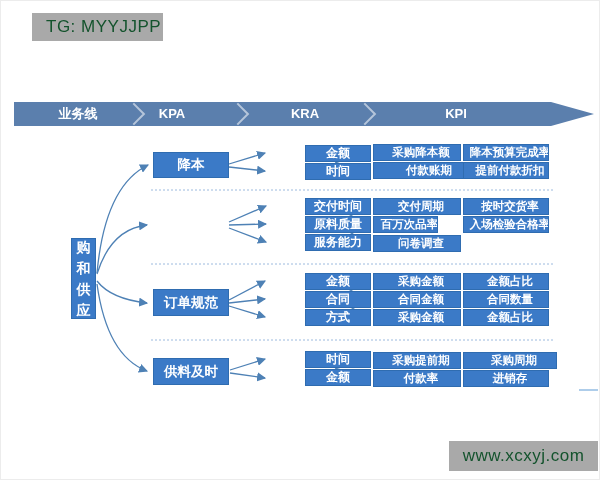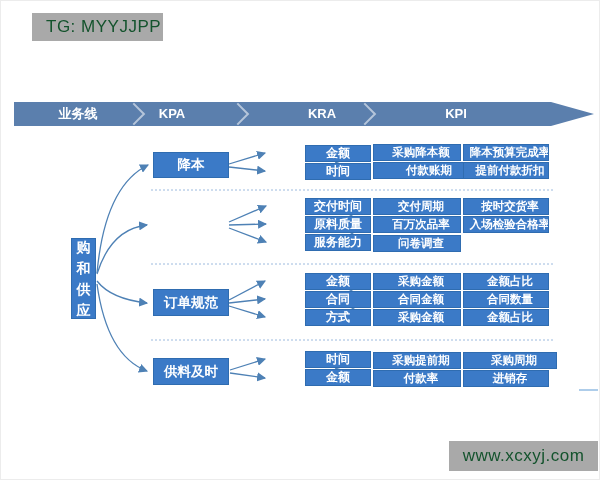--- a/index.html
+++ b/index.html
@@ -51,21 +51,21 @@
 <body>
 
 <div id="canvas">
 
   <div class="wm" id="wm-top">TG: MYYJJPP</div>
   <div class="wm" id="wm-bottom">www.xcxyj.com</div>
 
   <div id="banner">
     <span class="banner-label" style="left:64px;">业务线</span>
     <span class="banner-label" style="left:158px;">KPA</span>
-    <span class="banner-label" style="left:291px;margin-left:17px;">KRA</span>
+    <span class="banner-label" style="left:291px;">KRA</span>
     <span class="banner-label" style="left:442px;">KPI</span>
     <span class="chev" style="left:112px;"></span>
     <span class="chev" style="left:216px;"></span>
     <span class="chev" style="left:343px;"></span>
   </div>
 
   <svg id="connectors" width="600" height="480" viewBox="0 0 600 480">
     <defs>
       <marker id="ah" viewBox="0 0 8 8" refX="7" refY="4" markerWidth="7" markerHeight="7" orient="auto">
         <path d="M0,0 L8,4 L0,8 z" fill="#4e81b5"></path>
@@ -116,21 +116,21 @@
   <div class="box kpi" style="left:372px; top:143px; width:88px; height:17px;">采购降本额</div>
   <div class="box kpi" style="left:462px; top:143px; width:86px; height:17px;">降本预算完成率</div>
   <div class="box kpi" style="left:372px; top:161px; width:104px; height:17px;">付款账期</div>
   <div class="box kpi" style="left:462px; top:161px; width:86px; height:17px;">提前付款折扣</div>
 
   <div class="box kra" style="left:268px; top:197px; width:66px; height:17px;">交付时间</div>
   <div class="box kra" style="left:268px; top:215px; width:66px; height:17px;">原料质量</div>
   <div class="box kra" style="left:268px; top:233px; width:66px; height:17px;">服务能力</div>
   <div class="box kpi" style="left:372px; top:197px; width:88px; height:17px;">交付周期</div>
   <div class="box kpi" style="left:462px; top:197px; width:86px; height:17px;">按时交货率</div>
-  <div class="box kpi" style="left:372px; top:215px; width:88px; height:17px;">百万次品率</div>
+  <div class="box kpi" style="left:372px; top:215px; width:65px; height:17px;">百万次品率</div>
   <div class="box kpi" style="left:462px; top:215px; width:86px; height:17px;">入场检验合格率</div>
   <div class="box kpi" style="left:372px; top:234px; width:88px; height:17px;">问卷调查</div>
 
   <div class="box kpa" style="left:152px; top:288px; width:76px; height:27px;">订单规范</div>
   <div class="box kra" style="left:268px; top:272px; width:66px; height:17px;">金额</div>
   <div class="box kra" style="left:268px; top:290px; width:66px; height:17px;">合同</div>
   <div class="box kra" style="left:268px; top:308px; width:66px; height:17px;">方式</div>
   <div class="box kpi" style="left:372px; top:272px; width:88px; height:17px;">采购金额</div>
   <div class="box kpi" style="left:462px; top:272px; width:86px; height:17px;">金额占比</div>
   <div class="box kpi" style="left:372px; top:290px; width:88px; height:17px;">合同金额</div>

